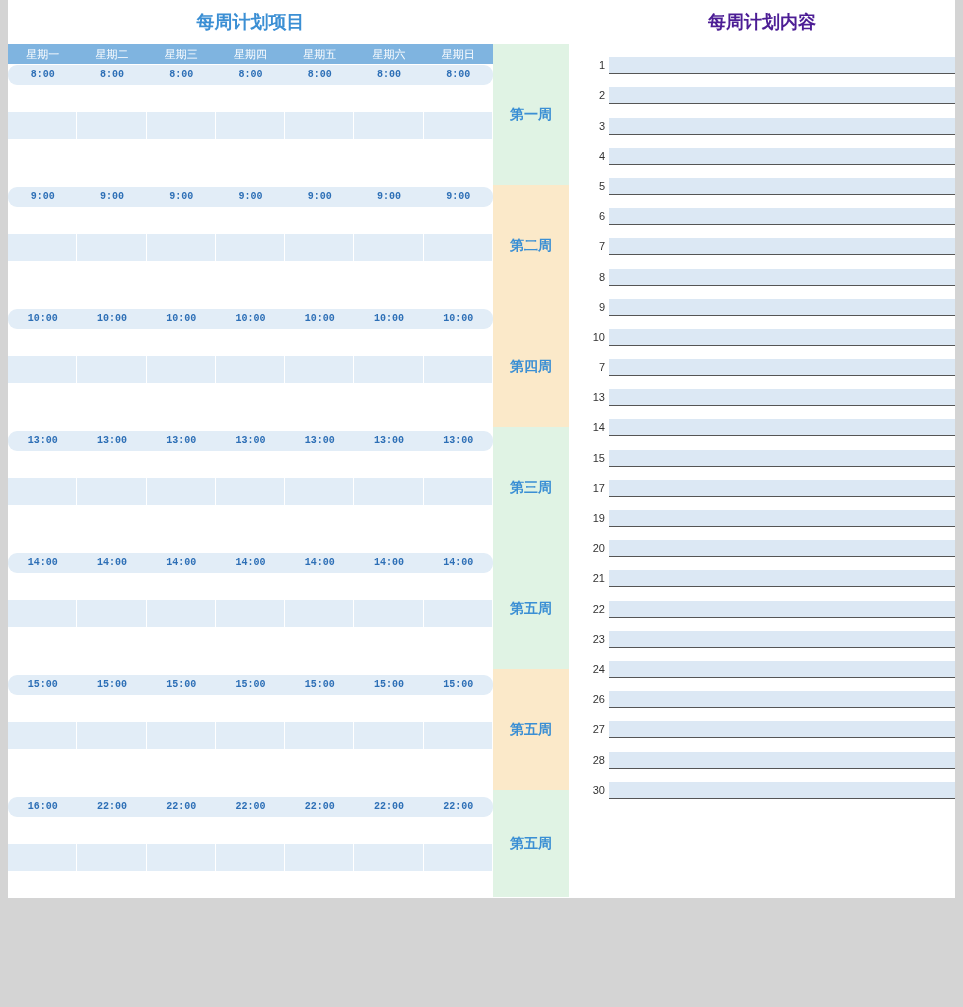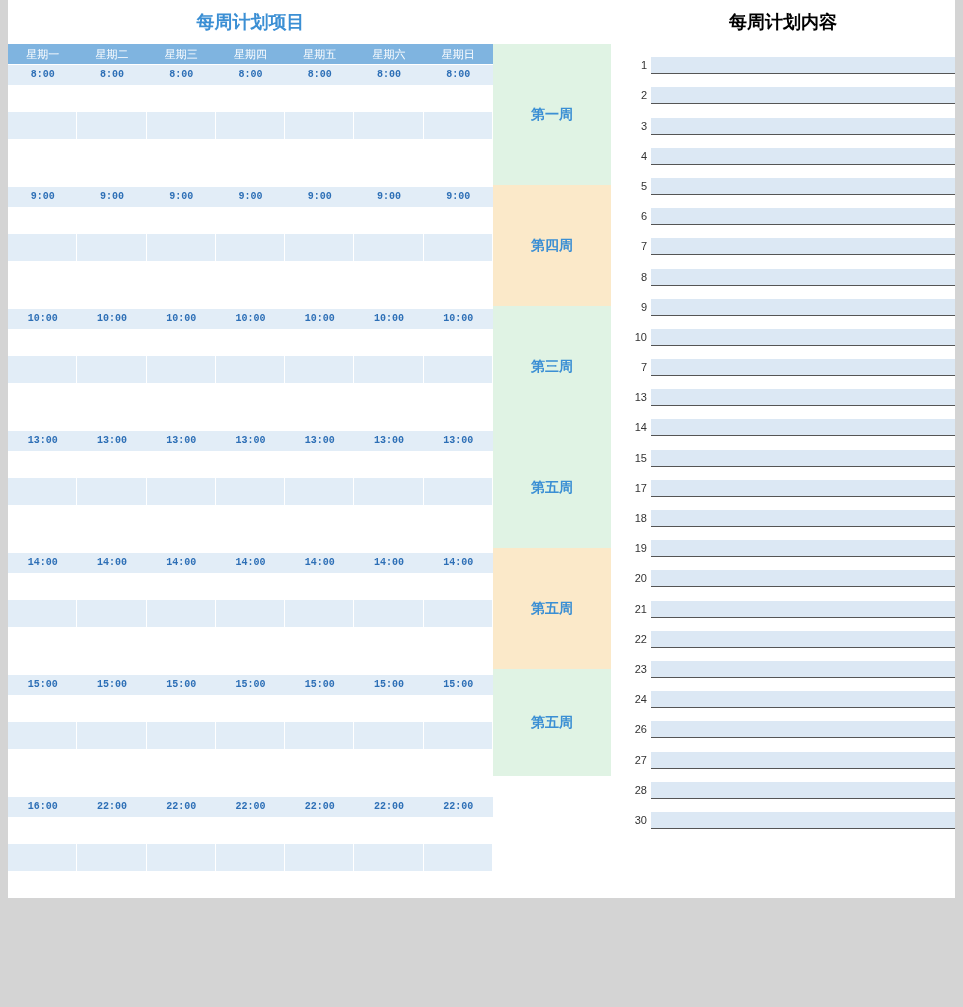--- a/index.html
+++ b/index.html
@@ -19,21 +19,21 @@
     background: #fff;
     width: 947px;
     margin: 0 8px 0 8px;
     display: flex;
   }
   .left-panel {
     width: 485px;
     background: #fff;
   }
   .middle-panel {
-    width: 118px;
+    width: 76px;
   }
   .right-panel {
     flex: 1;
     background: #fff;
   }
   .title-row {
     height: 44px;
     line-height: 44px;
     text-align: center;
     font-size: 18px;
@@ -55,20 +55,21 @@
     text-align: center;
   }
   .time-block {
     border-top: 1px solid #fff;
   }
   .time-row {
     display: flex;
     height: 20px;
     line-height: 20px;
     background: #fff;
+    border-radius: 9px;
   }
   .time-row.shaded { background: #e2edf7; }
   .time-row > div {
     flex: 1;
     text-align: center;
     font-size: 10px;
     color: #2d6fb6;
     font-weight: bold;
     font-family: "Courier New", monospace;
   }
@@ -97,21 +98,21 @@
   }
   .week-cell.green { background: #e0f3e4; }
   .week-cell.yellow { background: #fbe9c9; }
   .week-cell.last { height: 107px; }
   .right-title {
     height: 44px;
     line-height: 44px;
     text-align: center;
     font-size: 18px;
     font-weight: bold;
-    color: #000000;
+    color: #4c1d95;
     background: #fff;
   }
   .content-list { }
   .content-row {
     display: flex;
     height: 30.2px;
     align-items: flex-end;
   }
   .content-num {
     width: 40px;
@@ -472,20 +473,21 @@
               <div></div>
             </div>
           </div>
         </div>
     </div>
 
     <div class="middle-panel">
       <div class="middle-title"></div>
       <div id="week-cells">
           <div class="week-cell green" style="height: 141px;">第一周</div>
+          <div class="week-cell yellow">第二周</div>
           <div class="week-cell yellow">第四周</div>
           <div class="week-cell green">第三周</div>
           <div class="week-cell green">第五周</div>
           <div class="week-cell yellow">第五周</div>
           <div class="week-cell green last">第五周</div>
         </div>
     </div>
 
     <div class="right-panel">
       <div class="right-title">每周计划内容</div>
@@ -544,24 +546,20 @@
           </div>
           <div class="content-row">
             <div class="content-num">15</div>
             <div class="content-line"></div>
           </div>
           <div class="content-row">
             <div class="content-num">17</div>
             <div class="content-line"></div>
           </div>
           <div class="content-row">
-            <div class="content-num">18</div>
-            <div class="content-line"></div>
-          </div>
-          <div class="content-row">
             <div class="content-num">19</div>
             <div class="content-line"></div>
           </div>
           <div class="content-row">
             <div class="content-num">20</div>
             <div class="content-line"></div>
           </div>
           <div class="content-row">
             <div class="content-num">21</div>
             <div class="content-line"></div>

